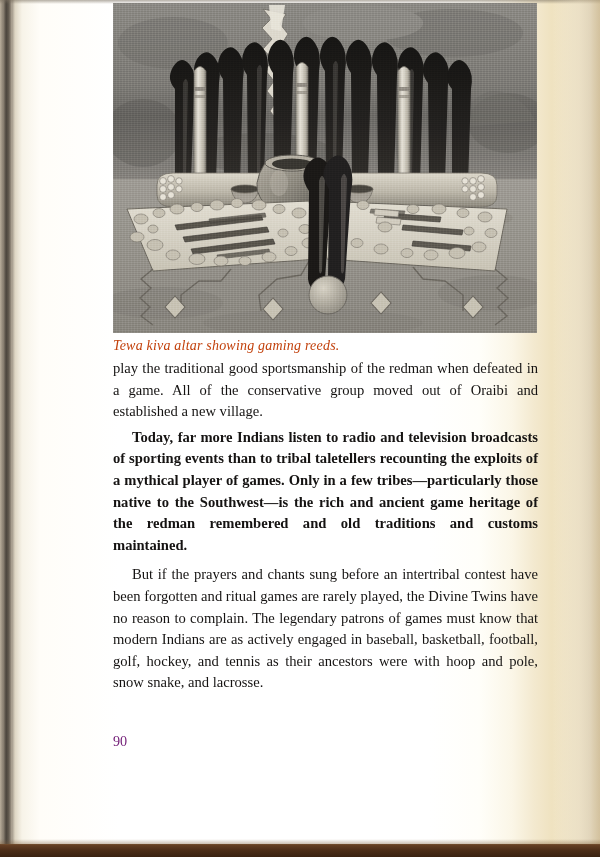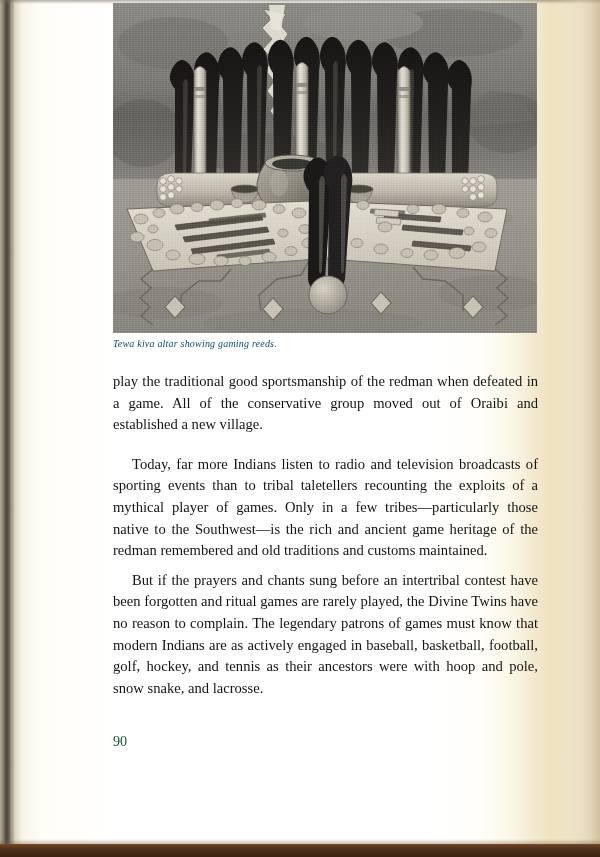--- a/index.html
+++ b/index.html
@@ -76,46 +76,46 @@
     mix-blend-mode: overlay;
     pointer-events: none;
   }
 
   
   .caption {
     position: absolute;
     left: 113px; top: 338px;
     width: 424px;
     font-style: italic;
-    font-size: 10px;
-    color: #0c4a6e;
+    font-size: 14px;
+    color: #c2410c;
     letter-spacing: .2px;
   }
   .body-col {
     position: absolute;
-    left: 113px; top: 371px;
+    left: 113px; top: 358px;
     width: 425px;
     color: #151312;
     font-size: 14.6px;
     line-height: 21.6px;
   }
   .para {
     margin: 0;
     text-align: justify;
     text-align-last: left;
     hyphens: none;
   }
   .para + .para { margin-top: 8px; }
-  .para.gap { margin-top: 18px; }
+  .para.gap { margin-top: 4px; font-weight: bold; }
   .para.indent { text-indent: 19px; }
   .folio {
     position: absolute;
     left: 113px; top: 733px;
     font-size: 14.2px;
-    color: #14532d;
+    color: #701a75;
     text-align: right;
   }
 </style>
 </head>
 <body>
 
 <div class="scan">
 
   <div class="page-sheet"></div>
   <div class="gutter-stripe"></div>

